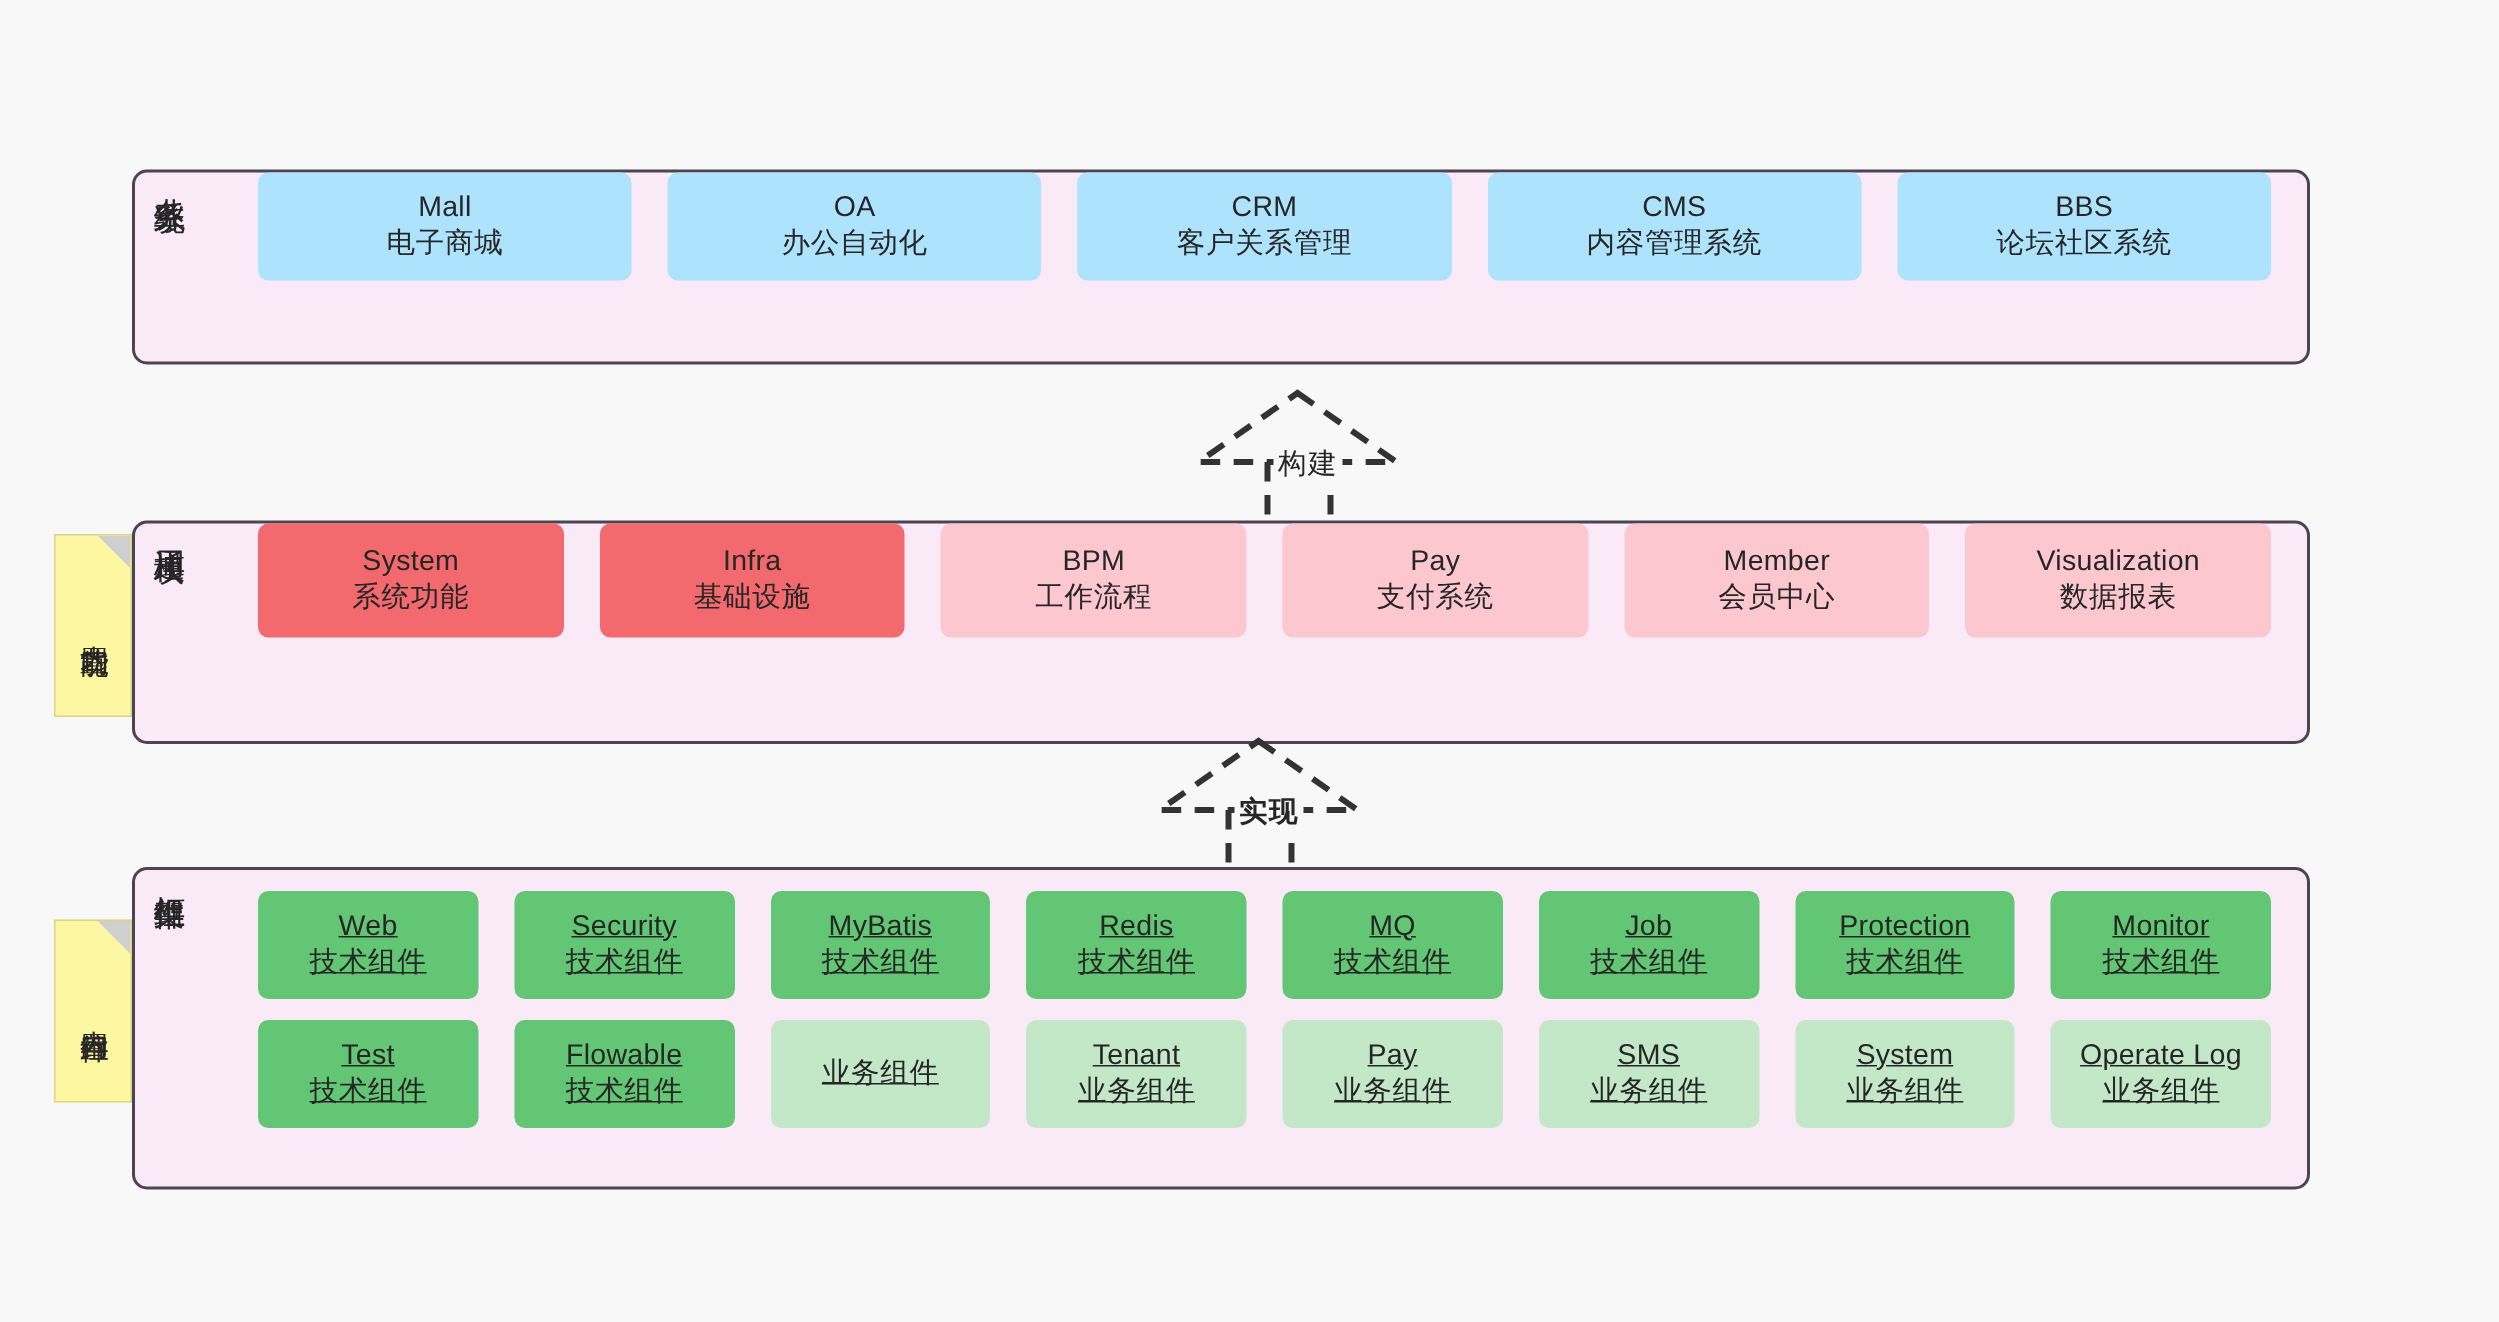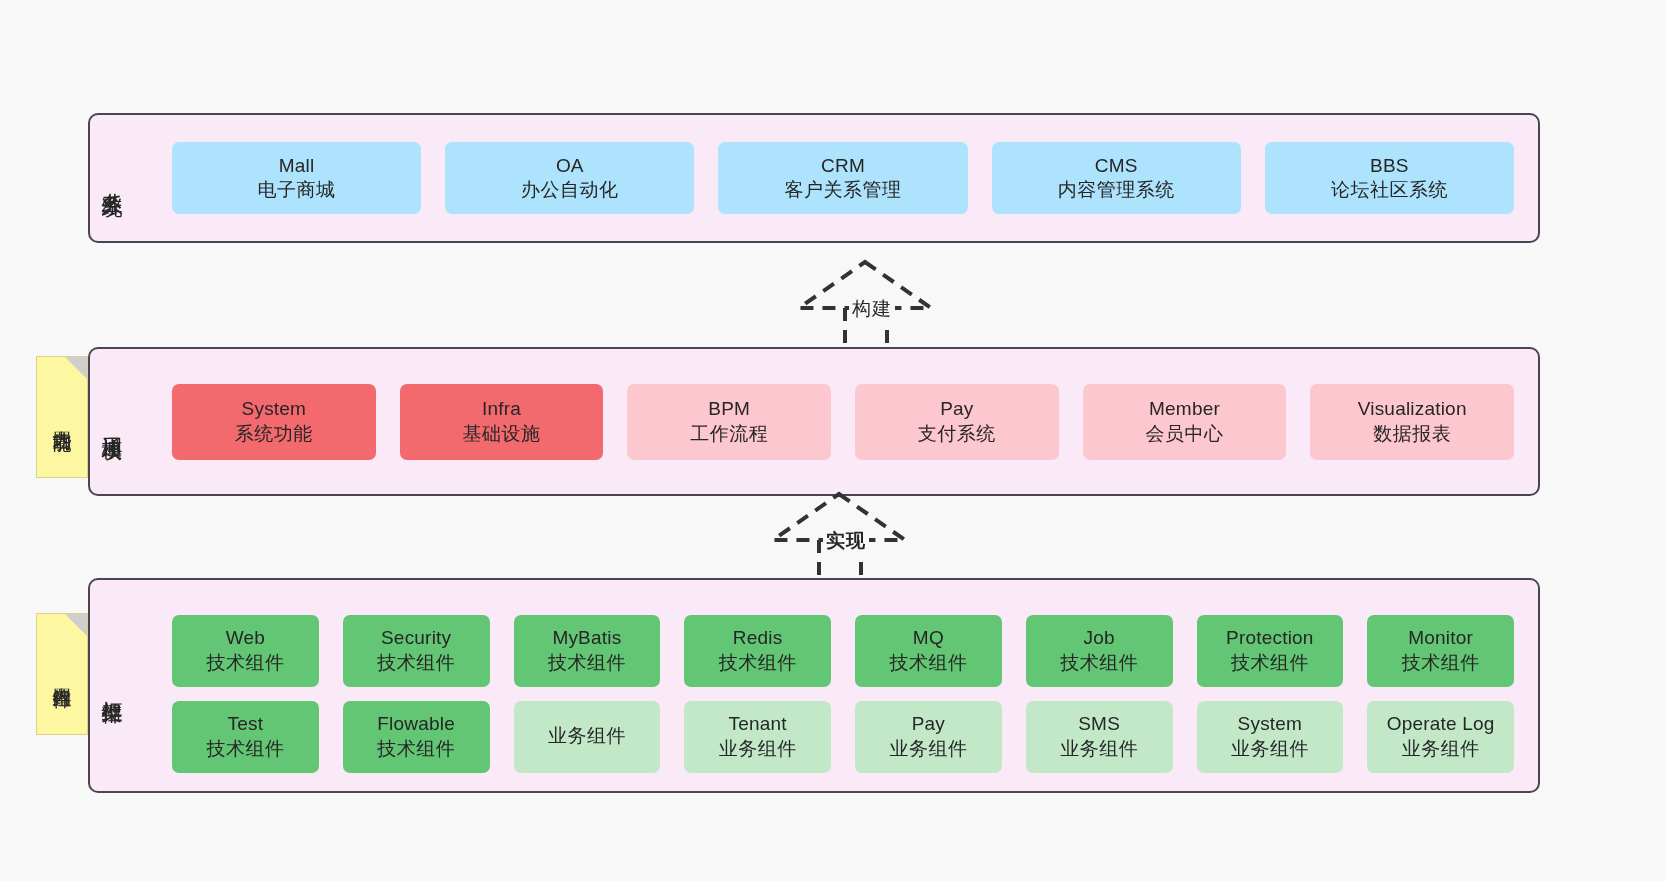--- a/index.html
+++ b/index.html
@@ -22,21 +22,21 @@
   }
 
   
   .layer {
     position: absolute;
     background: #faeaf7;
     border: 2px solid #4a4453;
     border-radius: 10px;
     box-sizing: border-box;
     display: flex;
-    align-items: center;
+    align-items: flex-start;
     gap: 20px;
   }
   .layer-title {
     width: 44px;
     flex: 0 0 44px;
     display: flex;
     align-items: center;
     justify-content: center;
     font-size: 21px;
     line-height: 1.05;
@@ -51,21 +51,22 @@
     flex: 1 1 auto;
     display: flex;
     align-items: center;
     padding: 0 12px 0 6px;
     box-sizing: border-box;
   }
   .layer-body.two-rows {
     flex-direction: column;
     justify-content: center;
     gap: 14px;
-    padding: 30px 12px 14px 6px;
+    padding: 14px 12px 14px 6px;
+    text-decoration: underline;
   }
   .row {
     display: flex;
     width: 100%;
     gap: 0;
     align-items: stretch;
   }
 
   
   .card {

